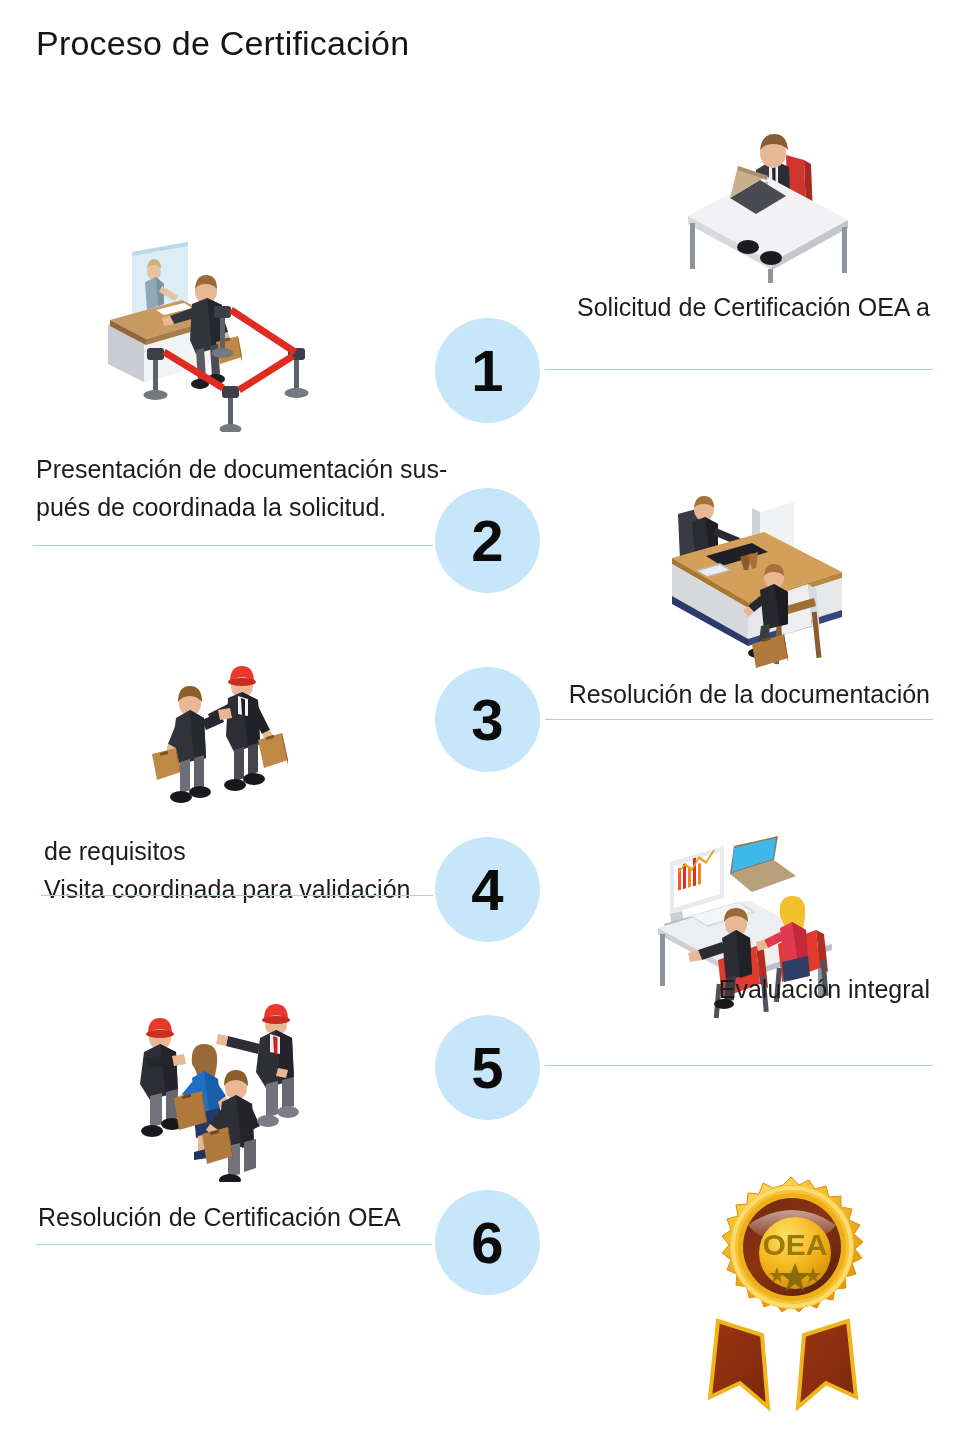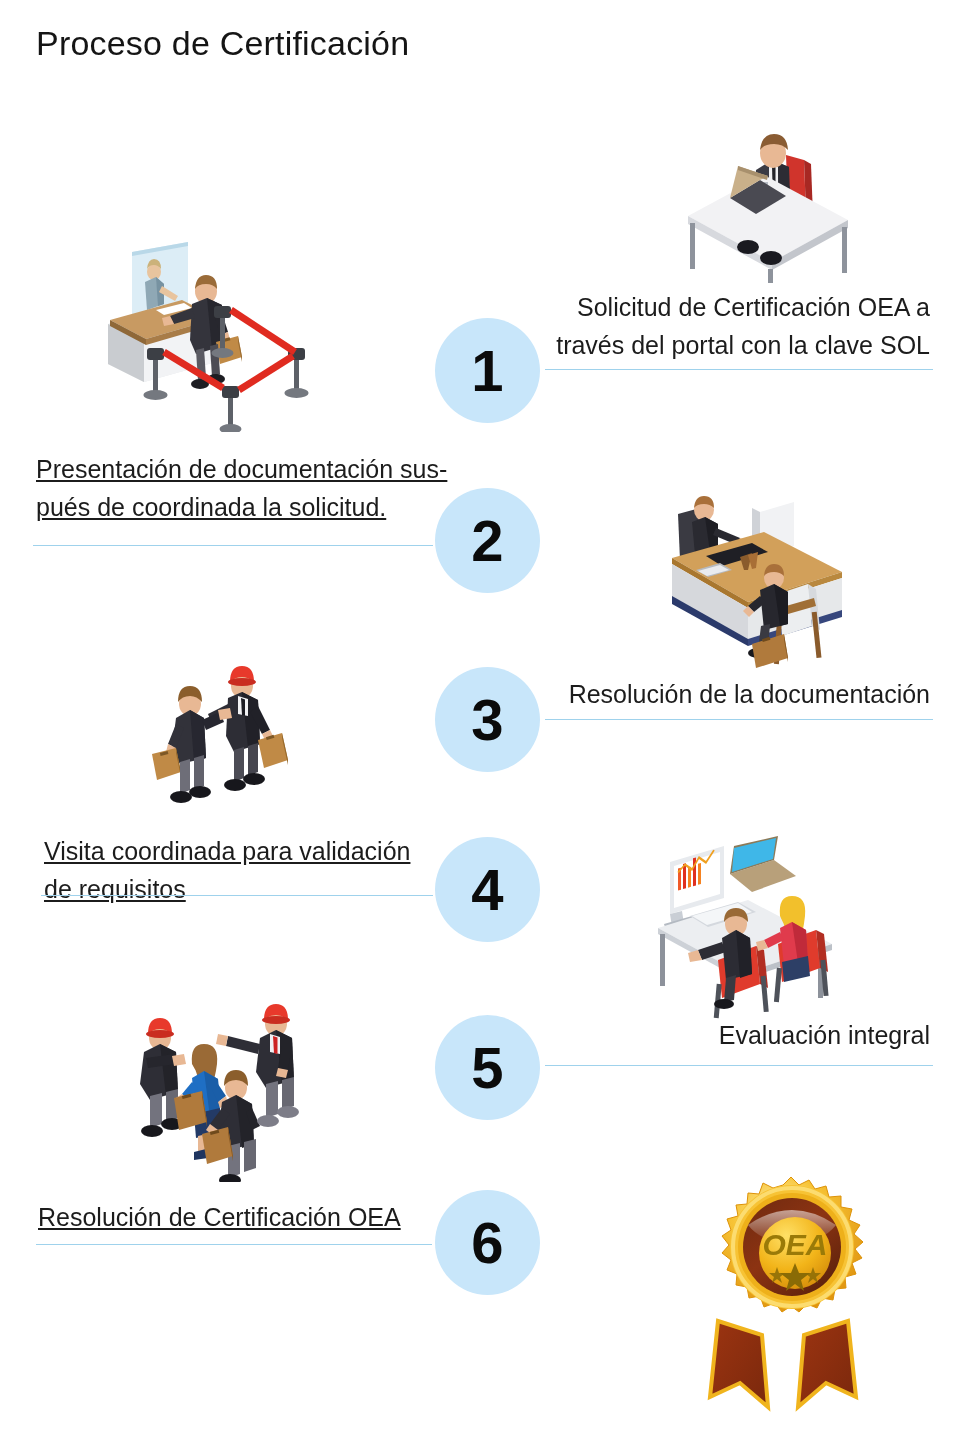--- a/index.html
+++ b/index.html
@@ -50,30 +50,30 @@
     background: #9fd2ec;
   }
   .step-caption {
     position: absolute;
     font-size: 25px;
     line-height: 1.52;
     color: #1c1c1c;
     font-family: "Liberation Sans", sans-serif;
   }
   .cap-right { text-align: right; }
-  .cap-left  { text-align: left; text-decoration: underline; }
+  .cap-left  { text-align: left; }
 
   
   .illus {
     position: absolute;
   }
   .illus svg { display: block; }
 
   
-  #medal-wrap { position: absolute; font-style: italic; }
+  #medal-wrap { position: absolute; }
 </style>
 </head>
 <body>
 
 <div id="page-title">Proceso de Certificación</div>
 
 <div class="illus" style="left:668px; top:120px;">
   <svg width="200" height="170" viewBox="0 0 200 170">
 
     <path d="M118 35 L136 40 L138 92 L120 87 Z" fill="#d0342c"></path>
@@ -106,21 +106,20 @@
     <path d="M62 78 L70 46 L100 56 L92 60 Z" fill="#c9b08a"></path>
     <path d="M70 46 L100 56 L99 60 L70 50 Z" fill="#a8906d"></path>
 
     <ellipse cx="80" cy="127" rx="11" ry="7" fill="#1a1a20"></ellipse>
     <ellipse cx="103" cy="138" rx="11" ry="7" fill="#1a1a20"></ellipse>
   </svg>
 </div>
 
 <div class="step-caption cap-right" style="right:36px; top:288px; width:420px;">
   <div>Solicitud de Certificación OEA a</div>
-  <div>través del portal con la clave SOL</div>
 </div>
 <div class="step-rule" style="left:545px; top:369px; width:388px;"></div>
 <div class="step-circle" style="left:435px; top:318px;">
   <span class="step-number">1</span>
 </div>
 
 <div class="illus" style="left:92px; top:242px;">
   <svg width="240" height="190" viewBox="0 0 240 190">
 
     <path d="M40 10 L96 0 L96 72 L40 86 Z" fill="#d6eaf4" opacity="0.85"></path>
@@ -300,22 +299,22 @@
     <rect x="18" y="100" width="8" height="3" fill="#7d5826" transform="rotate(-14 22 101)"></rect>
 
     <path d="M38 110 L48 107 L48 138 L38 142 Z" fill="#6e6e78"></path>
     <path d="M52 106 L62 103 L62 134 L52 138 Z" fill="#62626c"></path>
     <ellipse cx="39" cy="145" rx="11" ry="6" fill="#17171c"></ellipse>
     <ellipse cx="58" cy="140" rx="11" ry="6" fill="#17171c"></ellipse>
   </svg>
 </div>
 
 <div class="step-caption cap-left" style="left:44px; top:832px; width:420px;">
+  <div>de requisitos</div>
   <div>Visita coordinada para validación</div>
-  <div>de requisitos</div>
 </div>
 <div class="step-rule" style="left:41px; top:895px; width:392px;"></div>
 <div class="step-circle" style="left:435px; top:837px;">
   <span class="step-number">4</span>
 </div>
 
 <div class="illus" style="left:652px; top:832px;">
   <svg width="220" height="190" viewBox="0 0 220 190">
 
     <path d="M18 30 L72 14 L72 66 L18 82 Z" fill="#e7eaee"></path>
@@ -369,21 +368,21 @@
     <ellipse cx="140" cy="82" rx="11" ry="12" fill="#e8b894"></ellipse>
     <path d="M128 84 q-2 -20 12 -20 q15 0 13 20 q-2 18 -6 26 l-14 4 q4 -14 -5 -30 Z" fill="#f2c02c"></path>
     <path d="M128 96 L140 90 L154 98 L156 128 L132 134 Z" fill="#e03b4c"></path>
     <path d="M140 90 L154 98 L156 128 L146 131 Z" fill="#c02a3a"></path>
     <path d="M128 100 L112 108 L116 116 L132 108 Z" fill="#e03b4c"></path>
     <path d="M112 108 L104 110 L106 119 L116 116 Z" fill="#e8b894"></path>
     <path d="M130 130 L156 124 L158 144 L132 150 Z" fill="#2d3f66"></path>
   </svg>
 </div>
 
-<div class="step-caption cap-right" style="right:36px; top:1016px; width:420px;">
+<div class="step-caption cap-right" style="right:36px; top:970px; width:420px;">
   <div>Evaluación integral</div>
 </div>
 <div class="step-rule" style="left:545px; top:1065px; width:388px;"></div>
 <div class="step-circle" style="left:435px; top:1015px;">
   <span class="step-number">5</span>
 </div>
 
 <div class="illus" style="left:112px; top:992px;">
   <svg width="220" height="190" viewBox="0 0 220 190">
 

